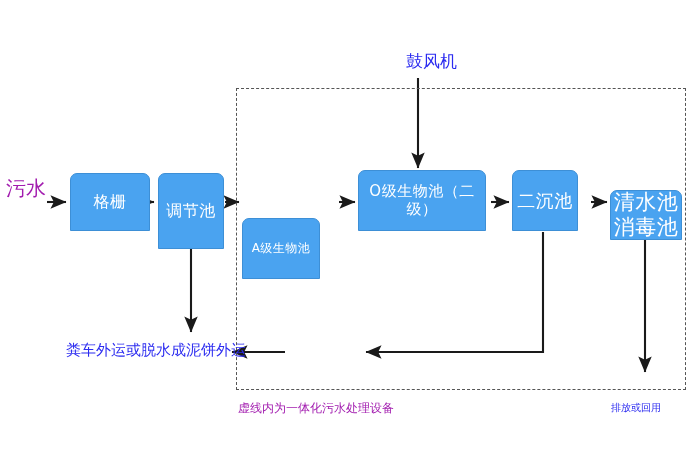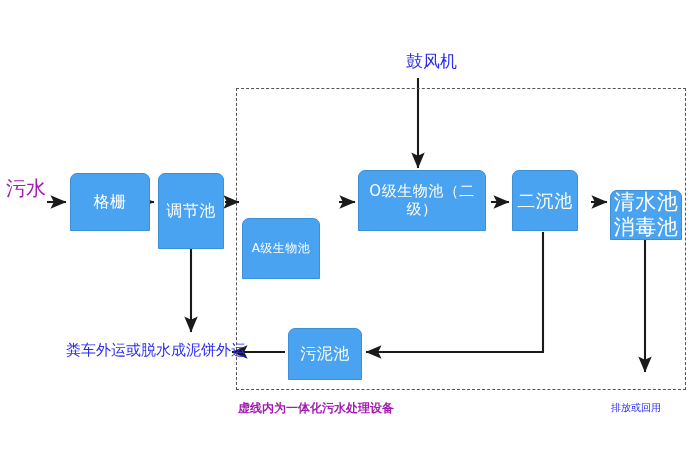--- a/index.html
+++ b/index.html
@@ -87,21 +87,20 @@
     </g>
   </svg>
 
   <div class="node" id="node-grille" style="left: 70px; top: 173px; width: 80px; height: 58px; font-size: 16px;">格栅</div>
   <div class="node" id="node-regulating" style="left: 158px; top: 173px; width: 66px; height: 76px; font-size: 16px;">调节池</div>
   <div class="node" id="node-a-stage" style="left: 242px; top: 170px; width: 78px; height: 61px; font-size: 12px; margin-top: 48px;">A级生物池</div>
   <div class="node" id="node-o-stage" style="left: 358px; top: 170px; width: 128px; height: 61px; font-size: 15px;">O级生物池（二级）</div>
   <div class="node" id="node-secondary" style="left: 512px; top: 170px; width: 66px; height: 61px; font-size: 18px;">二沉池</div>
   <div class="node" id="node-clearwater" style="left: 610px; top: 166px; width: 72px; height: 50px; font-size: 21px; margin-top: 24px;">清水池
 消毒池</div>
-  <div class="node" id="node-sludge" style="left: 288px; top: 328px; width: 74px; height: 52px; font-size: 16px;">污泥池</div>
 
   <div class="label-free lbl-black" id="lbl-influent" style="left: 6px; top: 175px; font-size: 20px;">污水</div>
   <div class="label-free lbl-blue" id="lbl-blower" style="left: 406px; top: 50px; font-size: 17px;">鼓风机</div>
   <div class="label-free lbl-blue" id="lbl-sludge-out" style="left: 56px; top: 341px; font-size: 15px; margin-left: 10px;">粪车外运或脱水成泥饼外运</div>
   <div class="label-free lbl-blue" id="lbl-discharge" style="left: 611px; top: 401px; font-size: 10px;">排放或回用</div>
-  <div class="label-free lbl-black" id="lbl-caption" style="left: 238px; top: 400px; font-size: 12px; font-weight: bold;">虚线内为一体化污水处理设备</div>
+  <div class="label-free lbl-black" id="lbl-caption" style="left: 238px; top: 400px; font-size: 12px;">虚线内为一体化污水处理设备</div>
 
 </div>
 
 </body></html>

